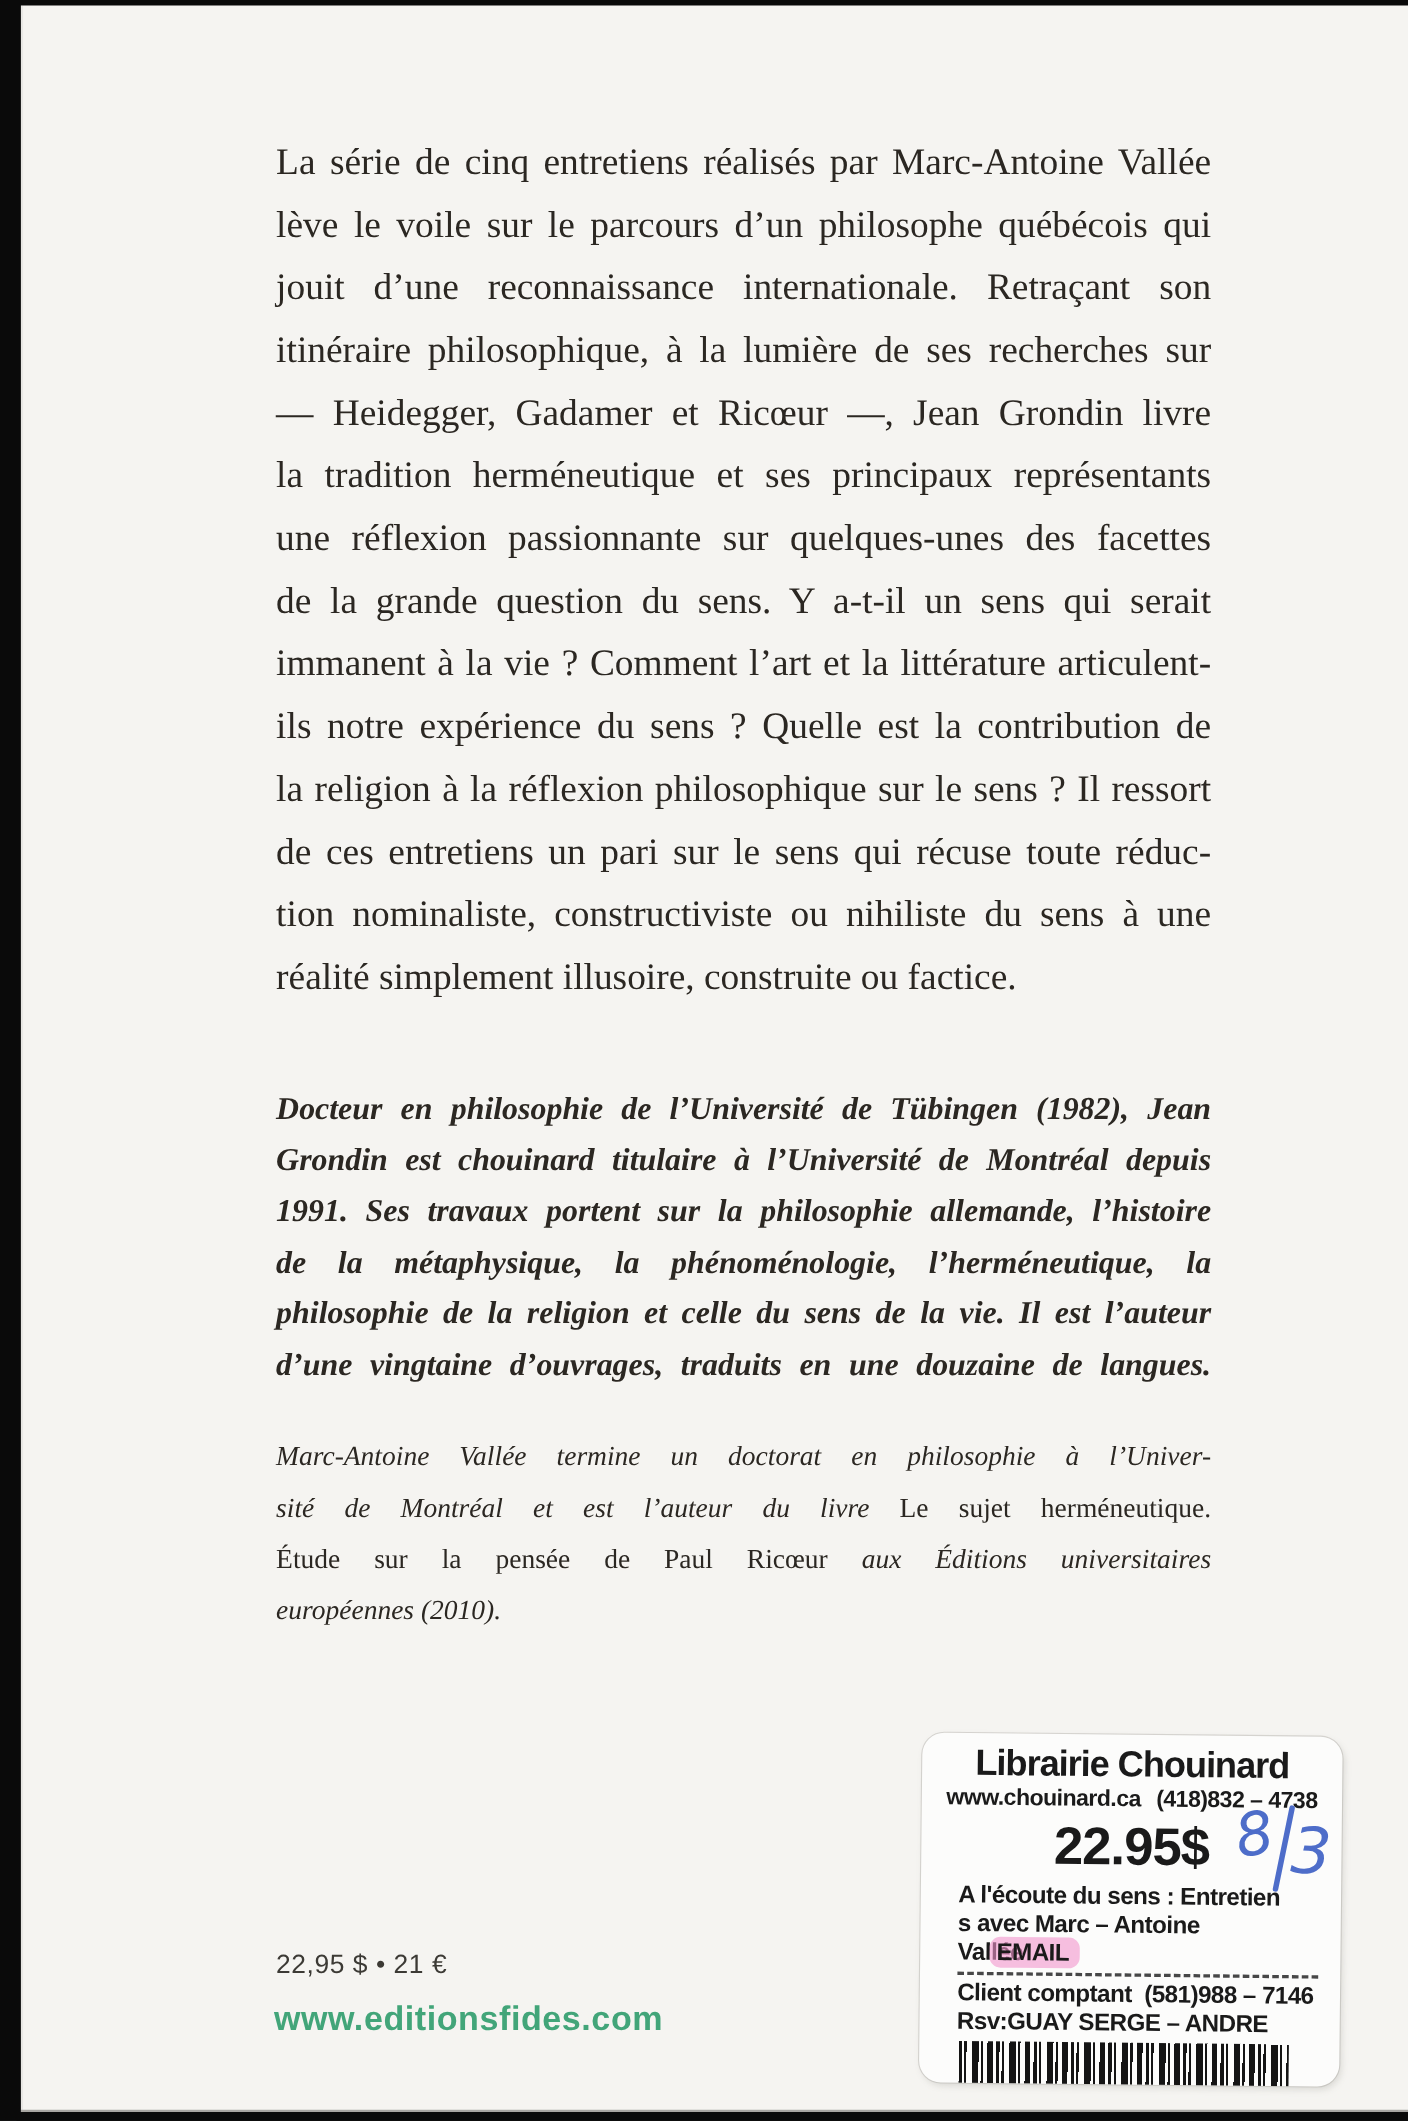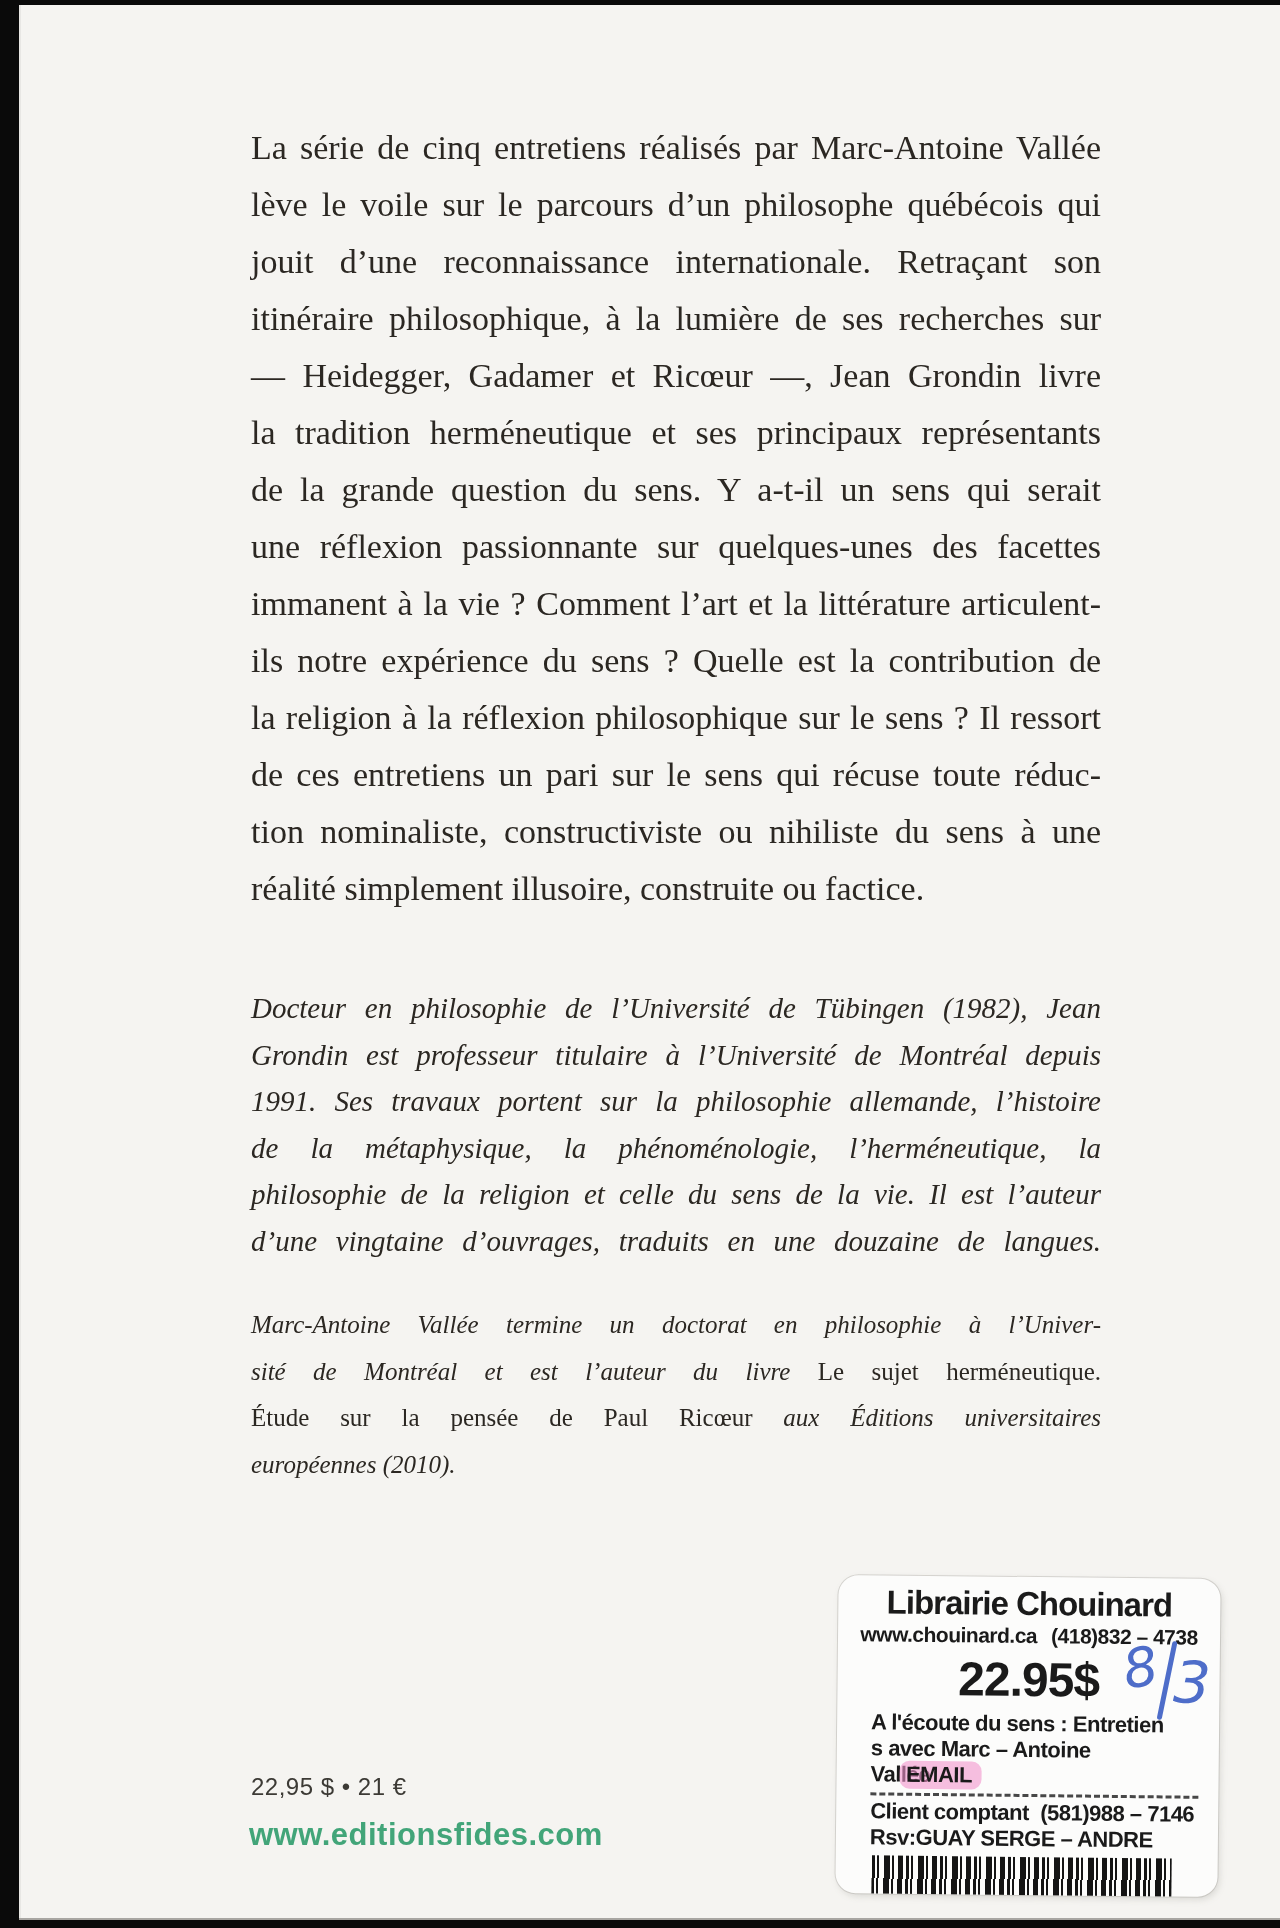--- a/index.html
+++ b/index.html
@@ -7,21 +7,21 @@
   .page {
     position:absolute; left:4px; top:5px; right:4px; bottom:8px;
     background:#f5f4f1;
     box-shadow: inset 0 -2px 0 #a8a6a2, inset 2px 0 0 #e8e7e4;
   }
   .textblock {
     position:absolute; left:232px; width:850px; color:#2b2722;
     font-family:"Liberation Serif","DejaVu Serif",serif;
   }
   #synopsis   { top:114px; font-size:34px; line-height:57px; }
-  #bio-grondin{ top:980px;  font-size:29px; line-height:46.5px; font-style:italic; }
+  #bio-grondin{ top:980px;  font-size:29px; line-height:46.5px; font-style:italic;font-weight:bold; }
   #bio-vallee { top:1297px; font-size:25px; line-height:46.5px; font-style:italic; }
   .tline { white-space:normal; }
   .tline.just { text-align:justify; text-align-last:justify; }
   .roman { font-style:normal; }
 
   .price-line {
     position:absolute; left:232px; top:1768px;
     font-family:"Liberation Sans",sans-serif; font-size:24px; color:#3c3a35;
     letter-spacing:0.5px;
   }
@@ -76,32 +76,32 @@
 <div class="stage">
   <div class="page">
 
     <div id="synopsis" class="textblock">
         <div class="tline just"><span>La série de cinq entretiens réalisés par Marc-Antoine Vallée</span></div>
         <div class="tline just"><span>lève le voile sur le parcours d’un philosophe québécois qui</span></div>
         <div class="tline just"><span>jouit d’une reconnaissance internationale. Retraçant son</span></div>
         <div class="tline just"><span>itinéraire philosophique, à la lumière de ses recherches sur</span></div>
         <div class="tline just"><span>— Heidegger, Gadamer et Ricœur —, Jean Grondin livre</span></div>
         <div class="tline just"><span>la tradition herméneutique et ses principaux représentants</span></div>
+        <div class="tline just"><span>une réflexion passionnante sur quelques-unes des facettes</span></div>
         <div class="tline just"><span>de la grande question du sens. Y a-t-il un sens qui serait</span></div>
-        <div class="tline just"><span>une réflexion passionnante sur quelques-unes des facettes</span></div>
         <div class="tline just"><span>immanent à la vie ? Comment l’art et la littérature articulent-</span></div>
         <div class="tline just"><span>ils notre expérience du sens ? Quelle est la contribution de</span></div>
         <div class="tline just"><span>la religion à la réflexion philosophique sur le sens ? Il ressort</span></div>
         <div class="tline just"><span>de ces entretiens un pari sur le sens qui récuse toute réduc-</span></div>
         <div class="tline just"><span>tion nominaliste, constructiviste ou nihiliste du sens à une</span></div>
         <div class="tline"><span>réalité simplement illusoire, construite ou factice.</span></div>
       </div>
     <div id="bio-grondin" class="textblock">
         <div class="tline just"><span>Docteur en philosophie de l’Université de Tübingen (1982), Jean</span></div>
-        <div class="tline just"><span>Grondin est professeur titulaire à l’Université de Montréal depuis</span></div>
+        <div class="tline just"><span>Grondin est chouinard titulaire à l’Université de Montréal depuis</span></div>
         <div class="tline just"><span>1991. Ses travaux portent sur la philosophie allemande, l’histoire</span></div>
         <div class="tline just"><span>de la métaphysique, la phénoménologie, l’herméneutique, la</span></div>
         <div class="tline just"><span>philosophie de la religion et celle du sens de la vie. Il est l’auteur</span></div>
         <div class="tline just"><span>d’une vingtaine d’ouvrages, traduits en une douzaine de langues.</span></div>
       </div>
     <div id="bio-vallee" class="textblock">
         <div class="tline just"><span>Marc-Antoine Vallée termine un doctorat en philosophie à l’Univer-</span></div>
         <div class="tline just"><span>sité de Montréal et est l’auteur du livre </span><span class="roman">Le sujet herméneutique.</span></div>
         <div class="tline just"><span class="roman">Étude sur la pensée de Paul Ricœur </span><span>aux Éditions universitaires</span></div>
         <div class="tline"><span>européennes (2010).</span></div>

